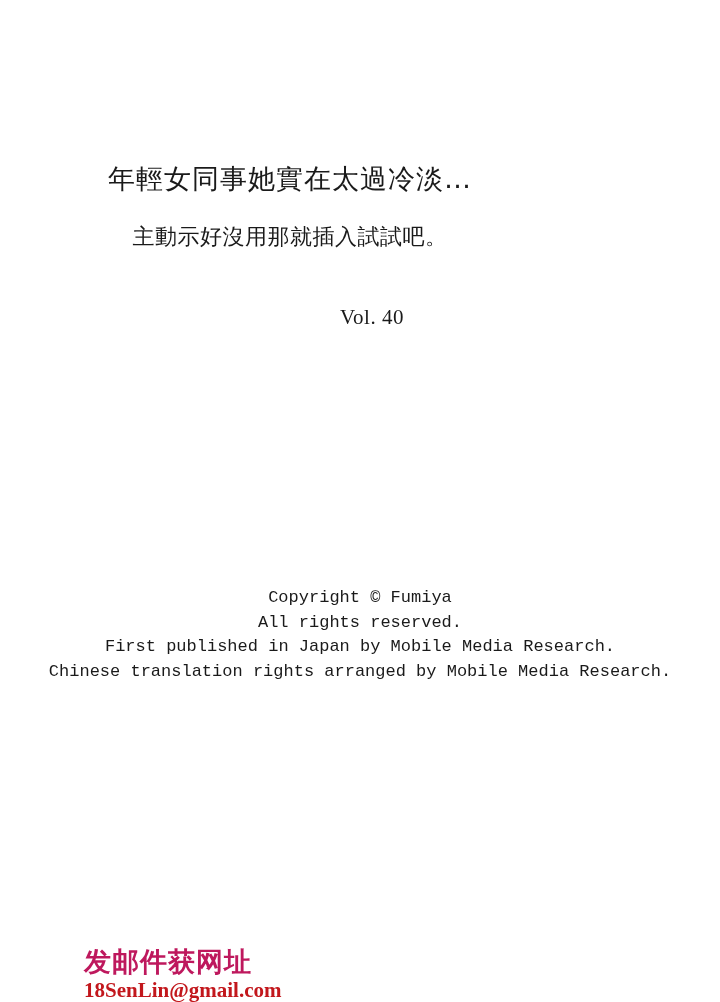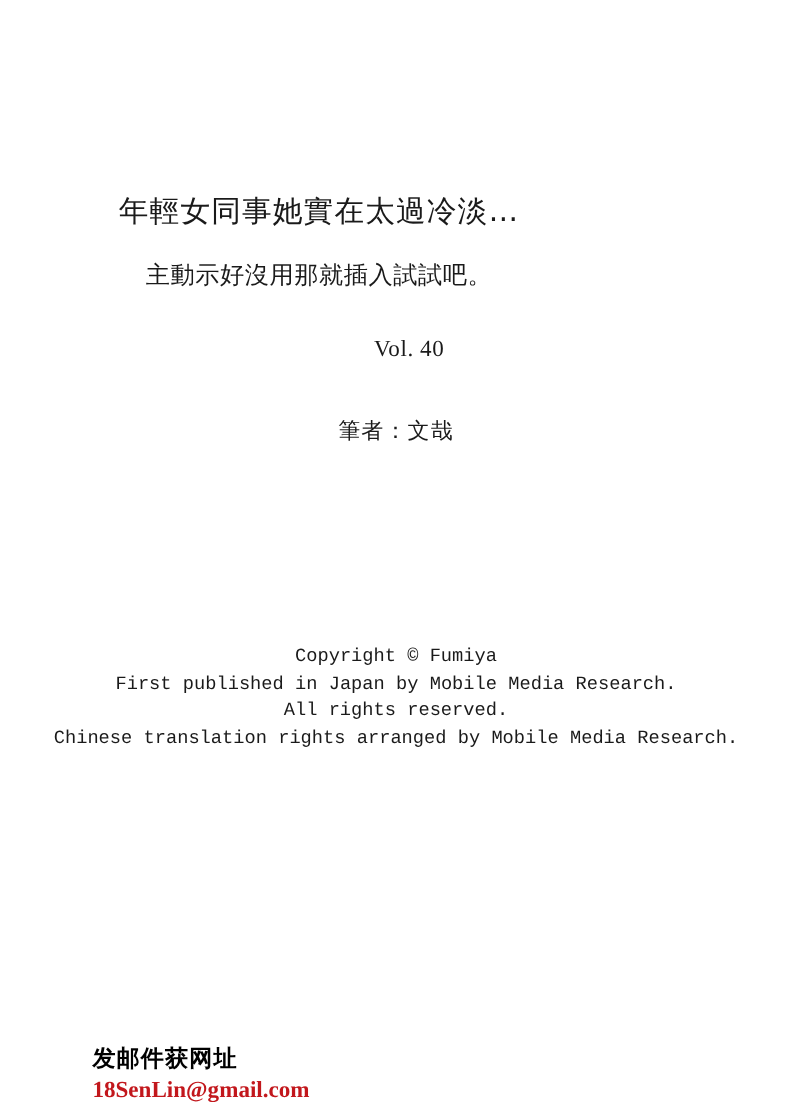--- a/index.html
+++ b/index.html
@@ -16,21 +16,21 @@
     overflow: hidden;
   }
   .page {
     position: relative;
     width: 720px;
     height: 1002px;
     box-sizing: border-box;
   }
   .title-block {
     position: absolute;
-    top: 176px;
+    top: 162px;
     left: 0;
     width: 580px;
     text-align: center;
   }
   .title-line-1 {
     font-family: "DejaVu Sans", sans-serif;
     font-size: 27px;
     letter-spacing: 1px;
     color: #1a1a1a;
     line-height: 1.25;
@@ -83,23 +83,23 @@
     white-space: nowrap;
   }
   .watermark {
     position: absolute;
     left: 84px;
     top: 948px;
     text-align: left;
     font-family: "DejaVu Sans", sans-serif;
   }
   .watermark .wm-line-1 {
-    font-size: 21px;
+    font-size: 27px;
     font-weight: bold;
-    color: #000000;
+    color: #be185d;
     letter-spacing: 1px;
     line-height: 28px;
   }
   .watermark .wm-line-2 {
     font-size: 21px;
     font-weight: bold;
     color: #c2171c;
     font-family: "Liberation Serif", serif;
     line-height: 28px;
   }
@@ -109,26 +109,25 @@
 
 <div class="page">
 
   <div class="title-block">
     <div class="title-line-1">年輕女同事她實在太過冷淡…</div>
     <div class="title-line-2">主動示好沒用那就插入試試吧。</div>
   </div>
 
   <div class="volume">Vol. 40</div>
 
-  <div class="author">筆者：文哉</div>
 
   <div class="copyright-block">
     <div>Copyright © Fumiya</div>
+    <div>All rights reserved.</div>
     <div>First published in Japan by Mobile Media Research.</div>
-    <div>All rights reserved.</div>
     <div>Chinese translation rights arranged by Mobile Media Research.</div>
   </div>
 
   <div class="watermark">
     <div class="wm-line-1">发邮件获网址</div>
     <div class="wm-line-2">18SenLin@gmail.com</div>
   </div>
 
 </div>
 

